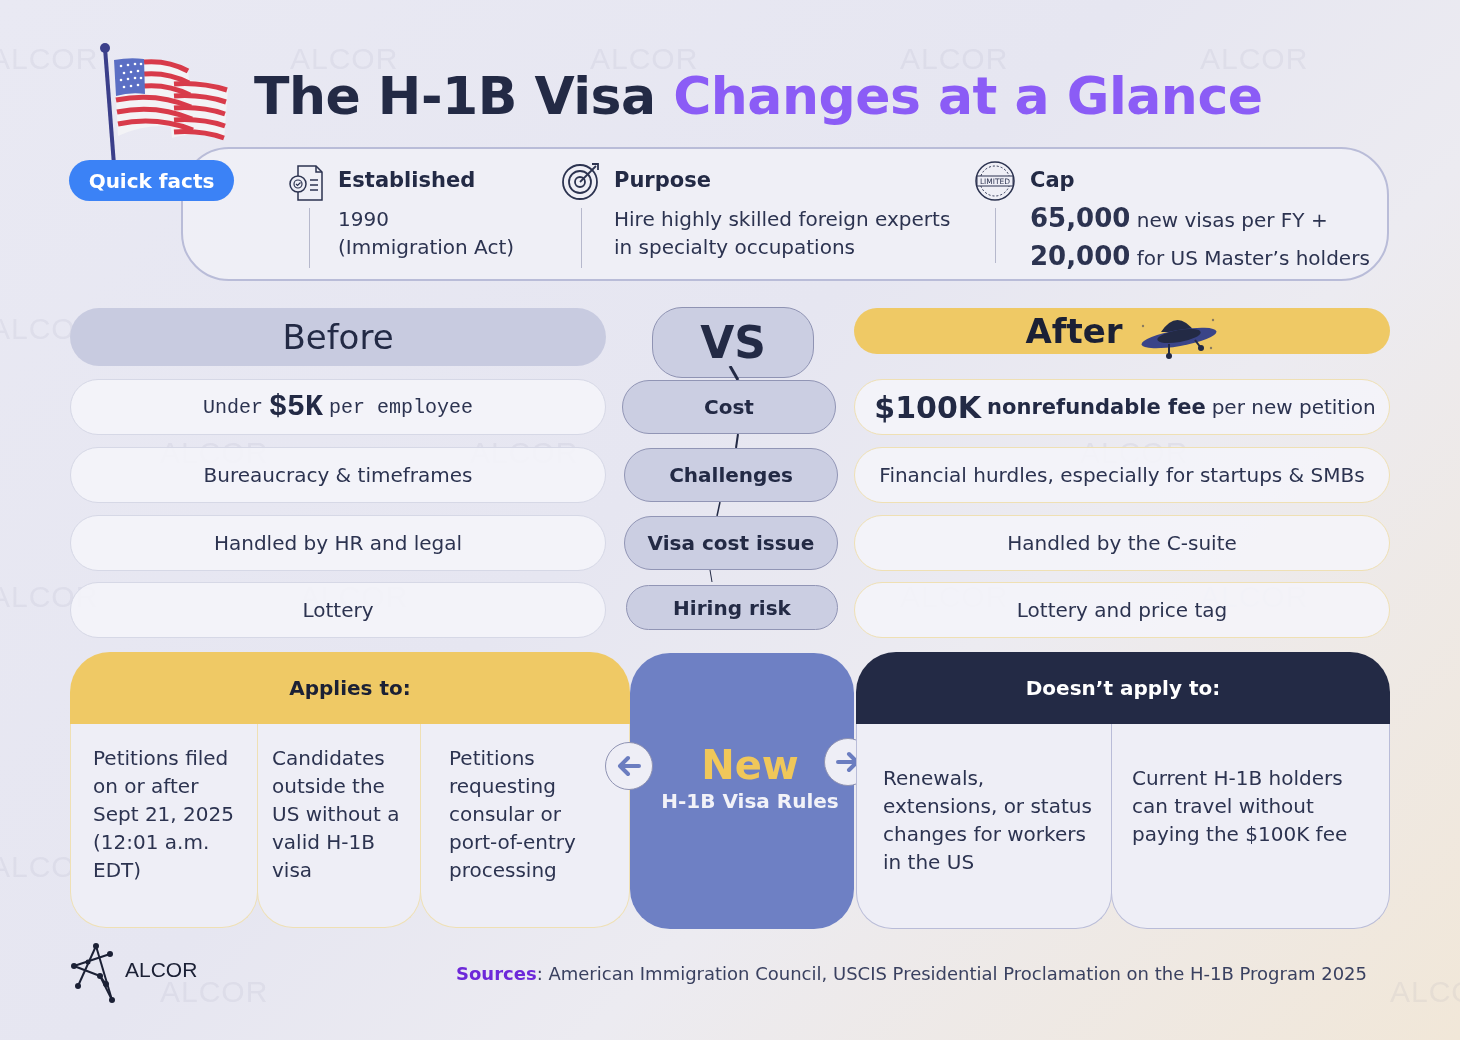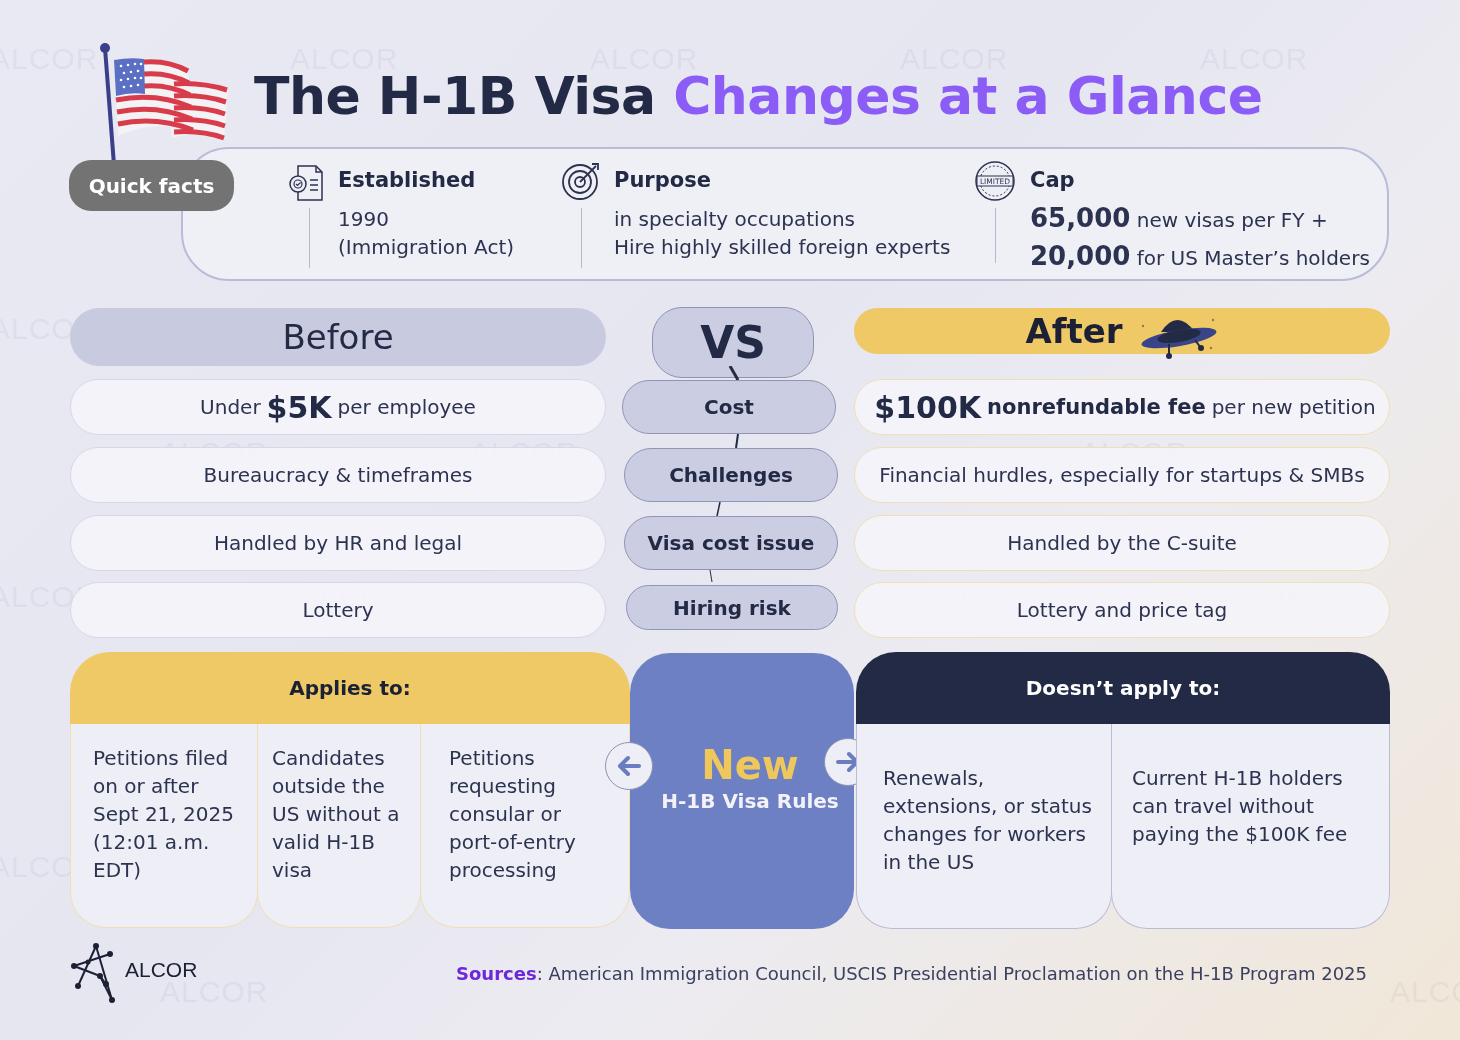--- a/index.html
+++ b/index.html
@@ -17,21 +17,21 @@
 
   
   .title { left: 254px; top: 66px; font-size: 52px; font-weight: bold; color: #232a45; letter-spacing: -0.5px; white-space: nowrap; }
   .title .accent { color: #8b5cf6; }
 
   
   .flag { left: 96px; top: 40px; width: 140px; height: 130px; }
 
   
   .qf-box { left: 181px; top: 147px; width: 1208px; height: 134px; border: 2px solid #b9bcd8; border-radius: 48px; background: rgba(240,240,247,0.85); }
-  .qf-badge { left: 69px; top: 160px; width: 165px; height: 51px; background: #737373; color: #fff; border-radius: 22px; font-weight: bold; font-size: 20px; display: flex; align-items: center; justify-content: center; }
+  .qf-badge { left: 69px; top: 160px; width: 165px; height: 41px; background: #3b82f6; color: #fff; border-radius: 22px; font-weight: bold; font-size: 20px; display: flex; align-items: center; justify-content: center; }
   .qf-head { font-weight: bold; font-size: 21px; color: #232a45; }
   .qf-text { font-size: 20px; color: #2c3350; line-height: 28px; }
   .qf-text b { font-size: 26px; }
   .qf-vline { width: 1px; background: #b6b8cc; }
   .qf-icon { width: 42px; height: 42px; }
 
   
   .pill { position: absolute; border-radius: 30px; display: flex; align-items: center; justify-content: center; text-align: center; }
   .before-head { left: 70px; top: 308px; width: 536px; height: 58px; background: #c8cbe0; font-size: 34px; color: #232a45; }
   .after-head { left: 854px; top: 308px; width: 536px; height: 46px; background: #efc965; font-size: 34px; font-weight: bold; color: #1b2035; }
@@ -154,22 +154,22 @@
 <svg class="abs qf-icon" style="left:560px;top:160px;" viewBox="0 0 42 42">
   <circle cx="20" cy="22" r="17" fill="none" stroke="#2c3350" stroke-width="1.8"></circle>
   <circle cx="20" cy="22" r="11" fill="none" stroke="#2c3350" stroke-width="1.8"></circle>
   <circle cx="20" cy="22" r="5" fill="none" stroke="#2c3350" stroke-width="1.8"></circle>
   <line x1="20" y1="22" x2="36" y2="6" stroke="#2c3350" stroke-width="1.8"></line>
   <path d="M32 4 L38 4 L38 10" fill="none" stroke="#2c3350" stroke-width="1.8"></path>
 </svg>
 <div class="abs qf-head" style="left:614px;top:168px;">Purpose</div>
 <div class="abs qf-vline" style="left:581px;top:208px;height:60px;"></div>
 <div class="abs qf-text" style="left:614px;top:205px;">
+  <div>Hire highly skilled foreign experts</div>
   <div>in specialty occupations</div>
-  <div>Hire highly skilled foreign experts</div>
 </div>
 
 <svg class="abs qf-icon" style="left:974px;top:160px;" viewBox="0 0 42 42">
   <circle cx="21" cy="21" r="19" fill="none" stroke="#2c3350" stroke-width="1.5"></circle>
   <circle cx="21" cy="21" r="15" fill="none" stroke="#2c3350" stroke-width="1" stroke-dasharray="2 2"></circle>
   <rect x="3" y="16" width="36" height="10" fill="#eeeef6" stroke="#2c3350" stroke-width="1"></rect>
   <text x="21" y="24" font-size="7.5" text-anchor="middle" fill="#2c3350" font-family="DejaVu Sans, sans-serif">LIMITED</text>
 </svg>
 <div class="abs qf-head" style="left:1030px;top:168px;">Cap</div>
 <div class="abs qf-vline" style="left:995px;top:208px;height:55px;"></div>
@@ -196,21 +196,21 @@
   </svg>
 </div>
 
 <svg class="abs" style="left:700px;top:366px;" width="60" height="222" viewBox="0 0 60 222">
   <path d="M30 0 L38 14" stroke="#232a45" stroke-width="3"></path>
   <path d="M38 68 L36 82" stroke="#232a45" stroke-width="2"></path>
   <path d="M20 136 L17 150" stroke="#232a45" stroke-width="1.5"></path>
   <path d="M10 204 L12 216" stroke="#232a45" stroke-width="1"></path>
 </svg>
 
-<div class="pill row row-before" style="left:70px;top:379px;width:536px;">
+<div class="pill row row-before" style="left:70px;top:379px;width:536px;font-family:Liberation Mono, monospace;">
   <span>Under</span>
     <b class="big">$5K</b>
     <span>per employee</span>
 </div>
 <div class="pill row row-before" style="left:70px;top:447px;width:536px;">Bureaucracy &amp; timeframes</div>
 <div class="pill row row-before" style="left:70px;top:515px;width:536px;">Handled by HR and legal</div>
 <div class="pill row row-before" style="left:70px;top:582px;width:536px;">Lottery</div>
 
 <div class="pill row mid-pill" style="left:622px;top:380px;width:214px;height:54px;">Cost</div>
 <div class="pill row mid-pill" style="left:624px;top:448px;width:214px;height:54px;">Challenges</div>

